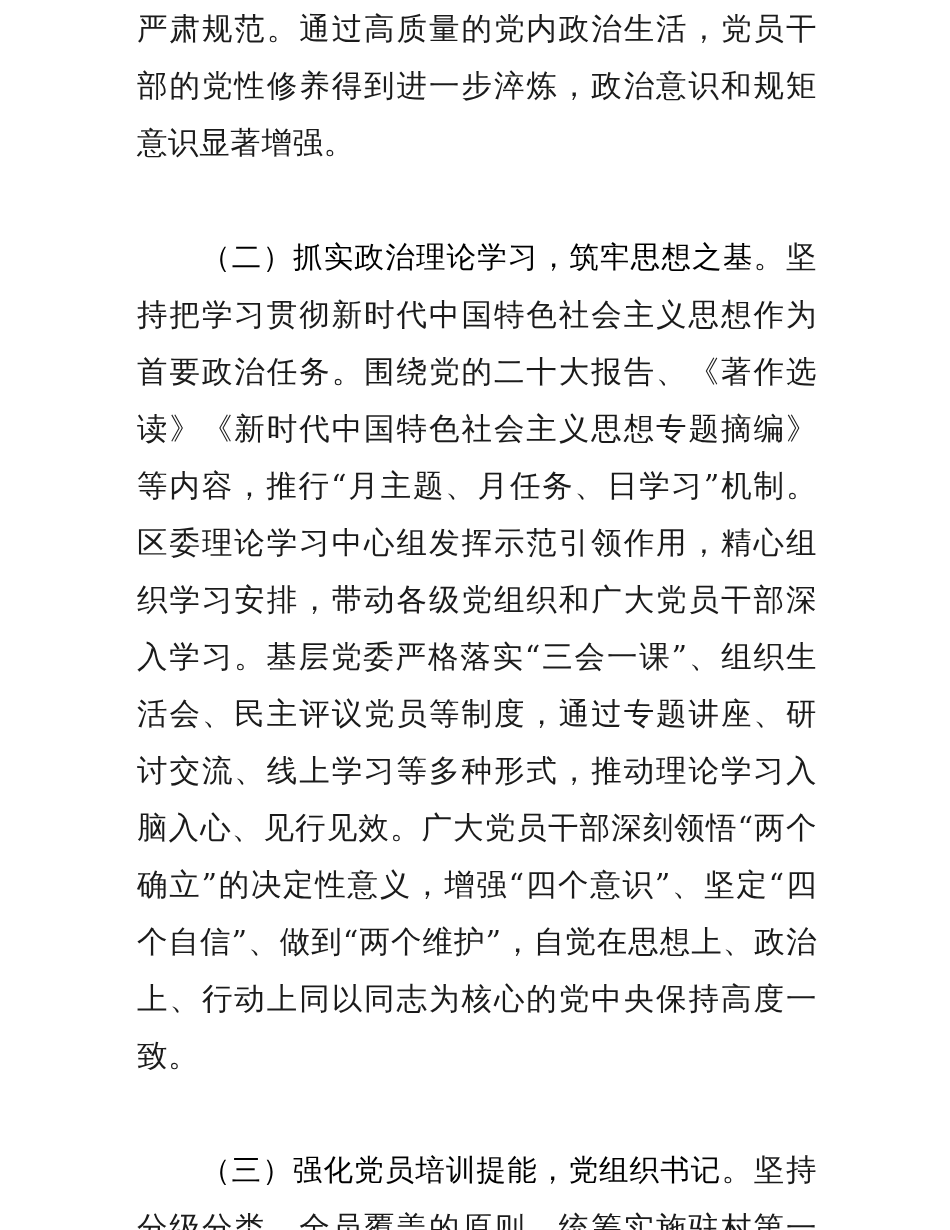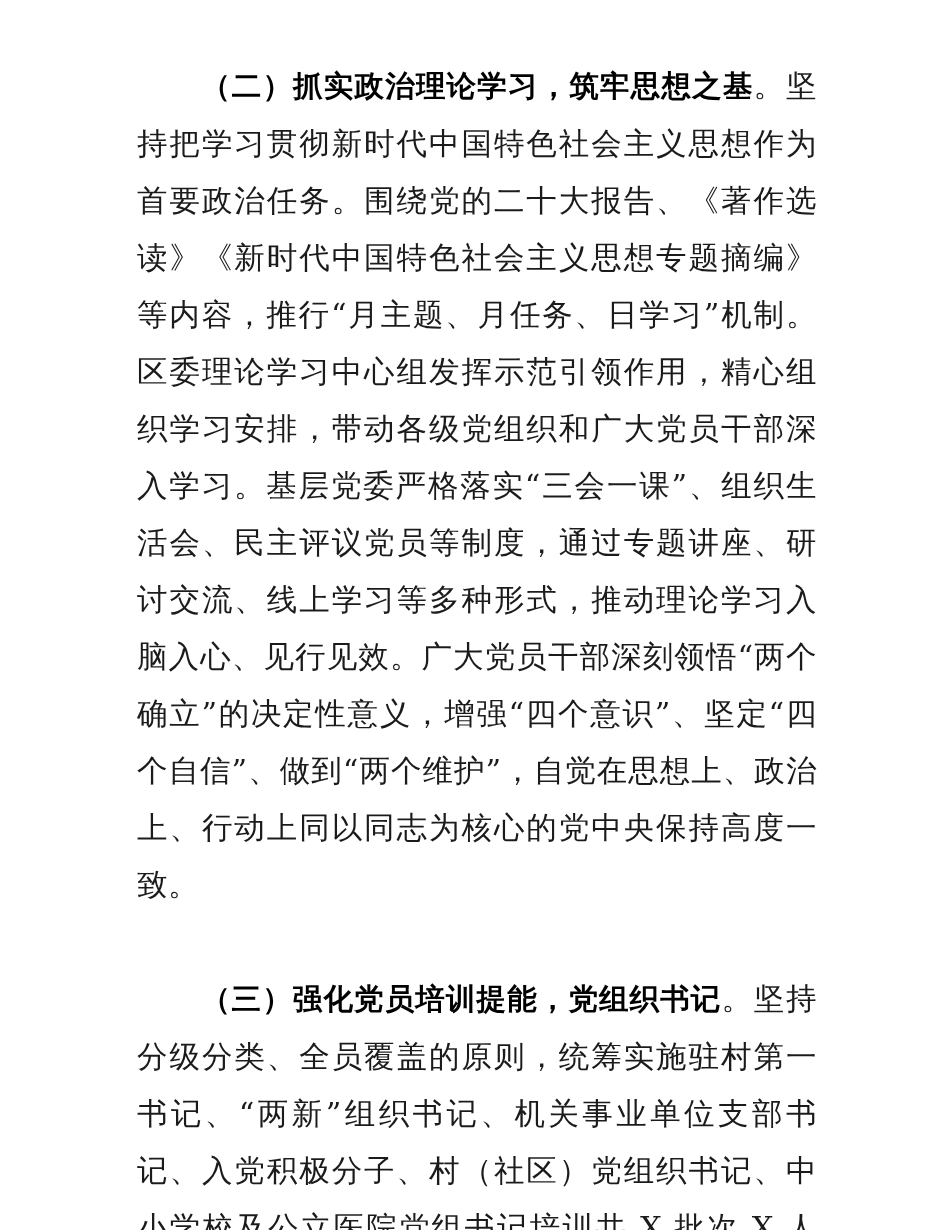--- a/index.html
+++ b/index.html
@@ -43,35 +43,36 @@
     text-indent: 0;
   }
 
   .para.indented {
     text-indent: 64px;
   }
 
   
   .run-in-heading {
     font-family: "DejaVu Sans", "Liberation Sans", sans-serif;
-    font-weight: 700;
+    font-weight: 400;
     font-size: 29.5px;
     color: #000000;
     letter-spacing: 0px;
   }
 
   .gap-before {
     margin-top: 57px;
   }
 </style>
 </head>
 <body>
 
 <div class="page">
   <div class="doc-body">
 
+    <p class="para continued">严肃规范。通过高质量的党内政治生活，党员干部的党性修养得到进一步淬炼，政治意识和规矩意识显著增强。</p>
 
     <p class="para indented gap-before"><span class="run-in-heading">（二）抓实政治理论学习，筑牢思想之基</span><span class="body-run">。坚持把学习贯彻新时代中国特色社会主义思想作为首要政治任务。围绕党的二十大报告、《著作选读》《新时代中国特色社会主义思想专题摘编》等内容，推行“月主题、月任务、日学习”机制。区委理论学习中心组发挥示范引领作用，精心组织学习安排，带动各级党组织和广大党员干部深入学习。基层党委严格落实“三会一课”、组织生活会、民主评议党员等制度，通过专题讲座、研讨交流、线上学习等多种形式，推动理论学习入脑入心、见行见效。广大党员干部深刻领悟“两个确立”的决定性意义，增强“四个意识”、坚定“四个自信”、做到“两个维护”，自觉在思想上、政治上、行动上同以同志为核心的党中央保持高度一致。</span></p>
 
     <p class="para indented gap-before"><span class="run-in-heading">（三）强化党员培训提能，党组织书记</span><span class="body-run">。坚持分级分类、全员覆盖的原则，统筹实施驻村第一书记、“两新”组织书记、机关事业单位支部书记、入党积极分子、村（社区）党组织书记、中小学校及公立医院党组书记培训共 X 批次 X 人次。培训内容突出政治忠诚、能力提升与实践运用，邀请专家学者、领</span></p>
 
   </div>
 </div>
 
 </body></html>

